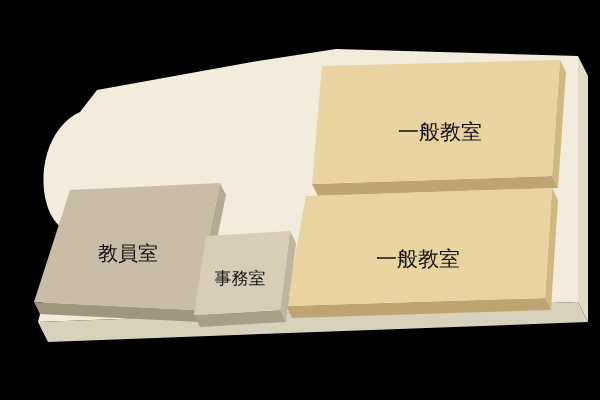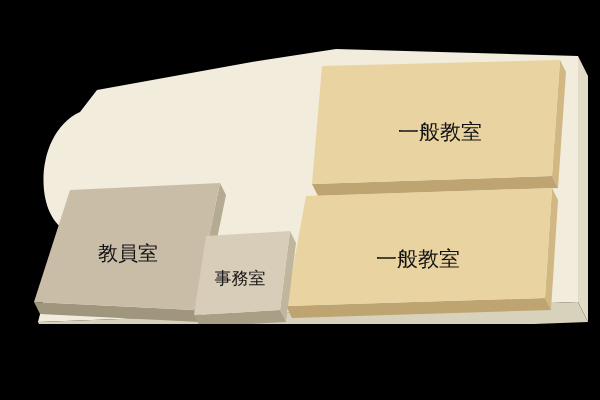--- a/index.html
+++ b/index.html
@@ -3,21 +3,21 @@
 <meta charset="utf-8">
 <style>
   html, body {
     margin: 0;
     padding: 0;
     background: #000;
   }
   .stage {
     position: relative;
     width: 600px;
-    height: 324px;
+    height: 400px;
     background: #ef4444;
     overflow: hidden;
   }
   svg { display: block; }
   .room-label {
     font-family: "DejaVu Sans", "Liberation Sans", sans-serif;
     font-weight: 500;
   }
   .room-label.lg { font-size: 21px; }
   .room-label.md { font-size: 20px; }

